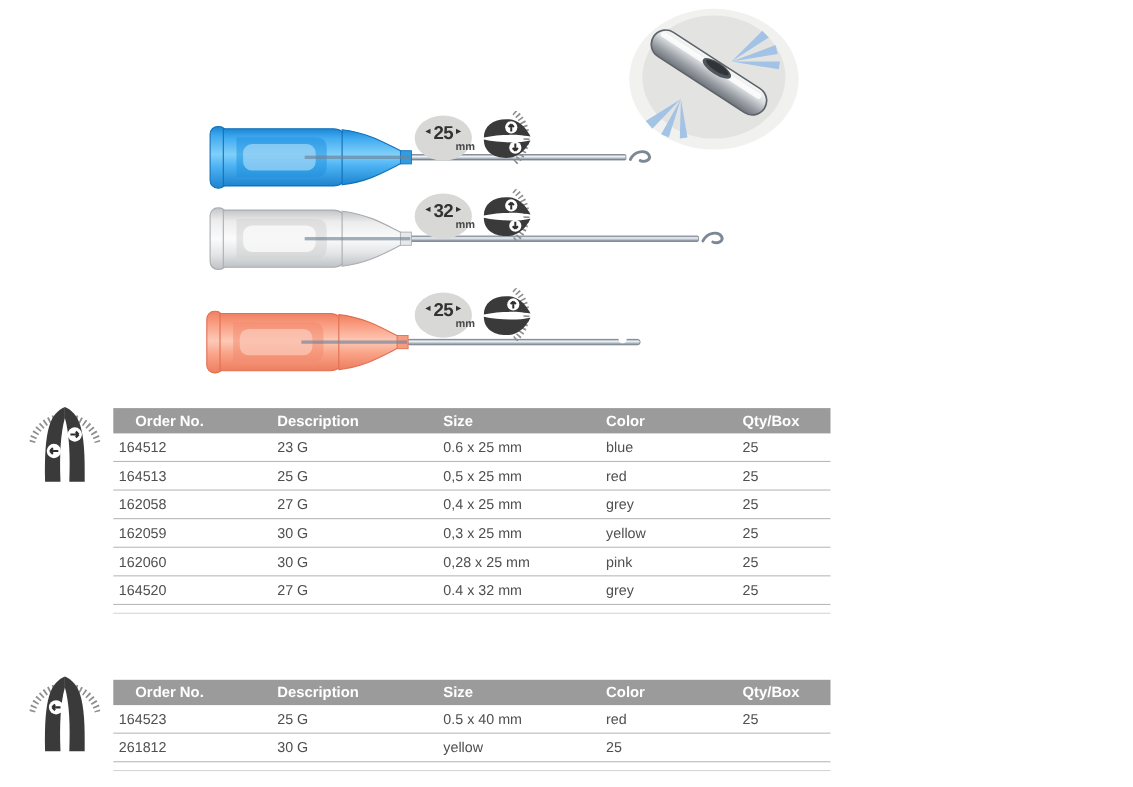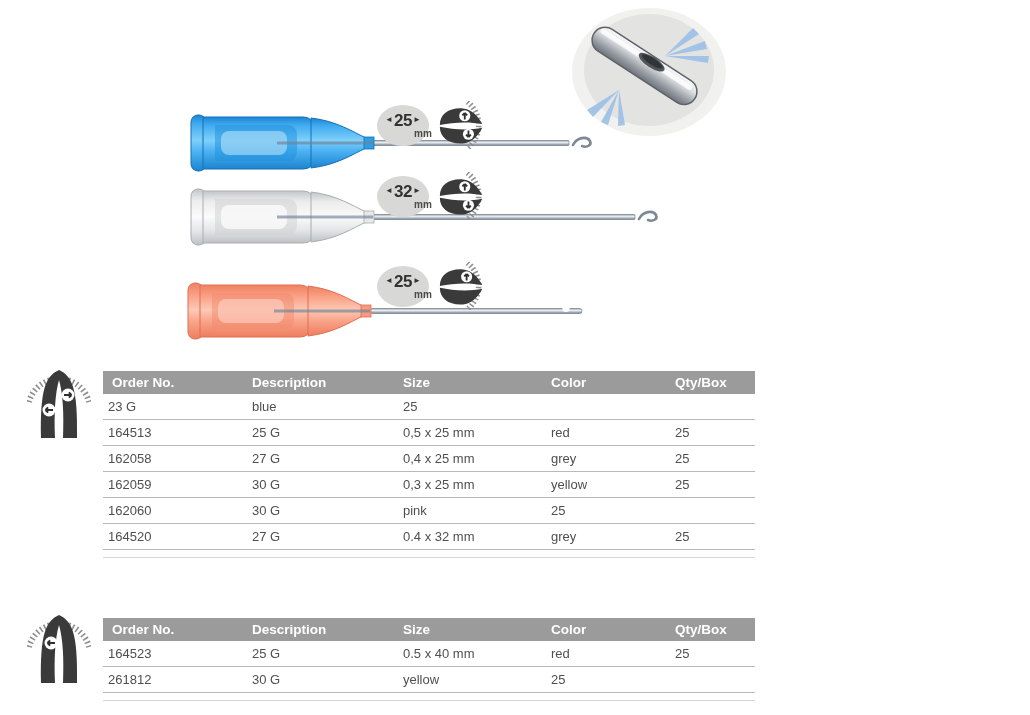--- a/index.html
+++ b/index.html
@@ -21,21 +21,21 @@
   .badge-num .arr{font-size:8px;color:#323232;}
   .badge-unit{font-size:10px;color:#4a4a4a;margin-top:0px;font-weight:bold;margin-left:40px;}
 
   
   .ptable{width:652px;font-size:13px;color:#4f4f4f;}
   .thead{
     display:grid;grid-template-columns:149px 151px 148px 124px 80px;
     background:#9b9b9b;color:#ffffff;font-weight:bold;font-size:13.5px;
     height:23px;line-height:23px;
   }
-  .thead .th:first-child{padding-left:9px;}
+  .thead .th:first-child{padding-left:20px;}
   .tr{
     display:grid;grid-template-columns:149px 151px 148px 124px 80px;
     height:25px;line-height:25px;border-bottom:1px solid #b9b9b9;
   }
   .tr .td:first-child{padding-left:5px;}
   .after-line{height:1px;background:#d6d6d6;}
 
   svg{display:block;}
 </style>
 </head>
@@ -212,21 +212,23 @@
 
   <div class="abs ptable" style="left:103px;top:371px;">
     <div class="thead">
       <div class="th">Order No.</div>
       <div class="th">Description</div>
       <div class="th">Size</div>
       <div class="th">Color</div>
       <div class="th">Qty/Box</div>
     </div>
     <div class="tr">
+      <div class="td">164512</div>
       <div class="td">23 G</div>
+      <div class="td">0.6 x 25 mm</div>
       <div class="td">blue</div>
       <div class="td">25</div>
     </div>
     <div class="tr">
       <div class="td">164513</div>
       <div class="td">25 G</div>
       <div class="td">0,5 x 25 mm</div>
       <div class="td">red</div>
       <div class="td">25</div>
     </div>
@@ -240,20 +242,21 @@
     <div class="tr">
       <div class="td">162059</div>
       <div class="td">30 G</div>
       <div class="td">0,3 x 25 mm</div>
       <div class="td">yellow</div>
       <div class="td">25</div>
     </div>
     <div class="tr">
       <div class="td">162060</div>
       <div class="td">30 G</div>
+      <div class="td">0,28 x 25 mm</div>
       <div class="td">pink</div>
       <div class="td">25</div>
     </div>
     <div class="tr">
       <div class="td">164520</div>
       <div class="td">27 G</div>
       <div class="td">0.4 x 32 mm</div>
       <div class="td">grey</div>
       <div class="td">25</div>
     </div>

